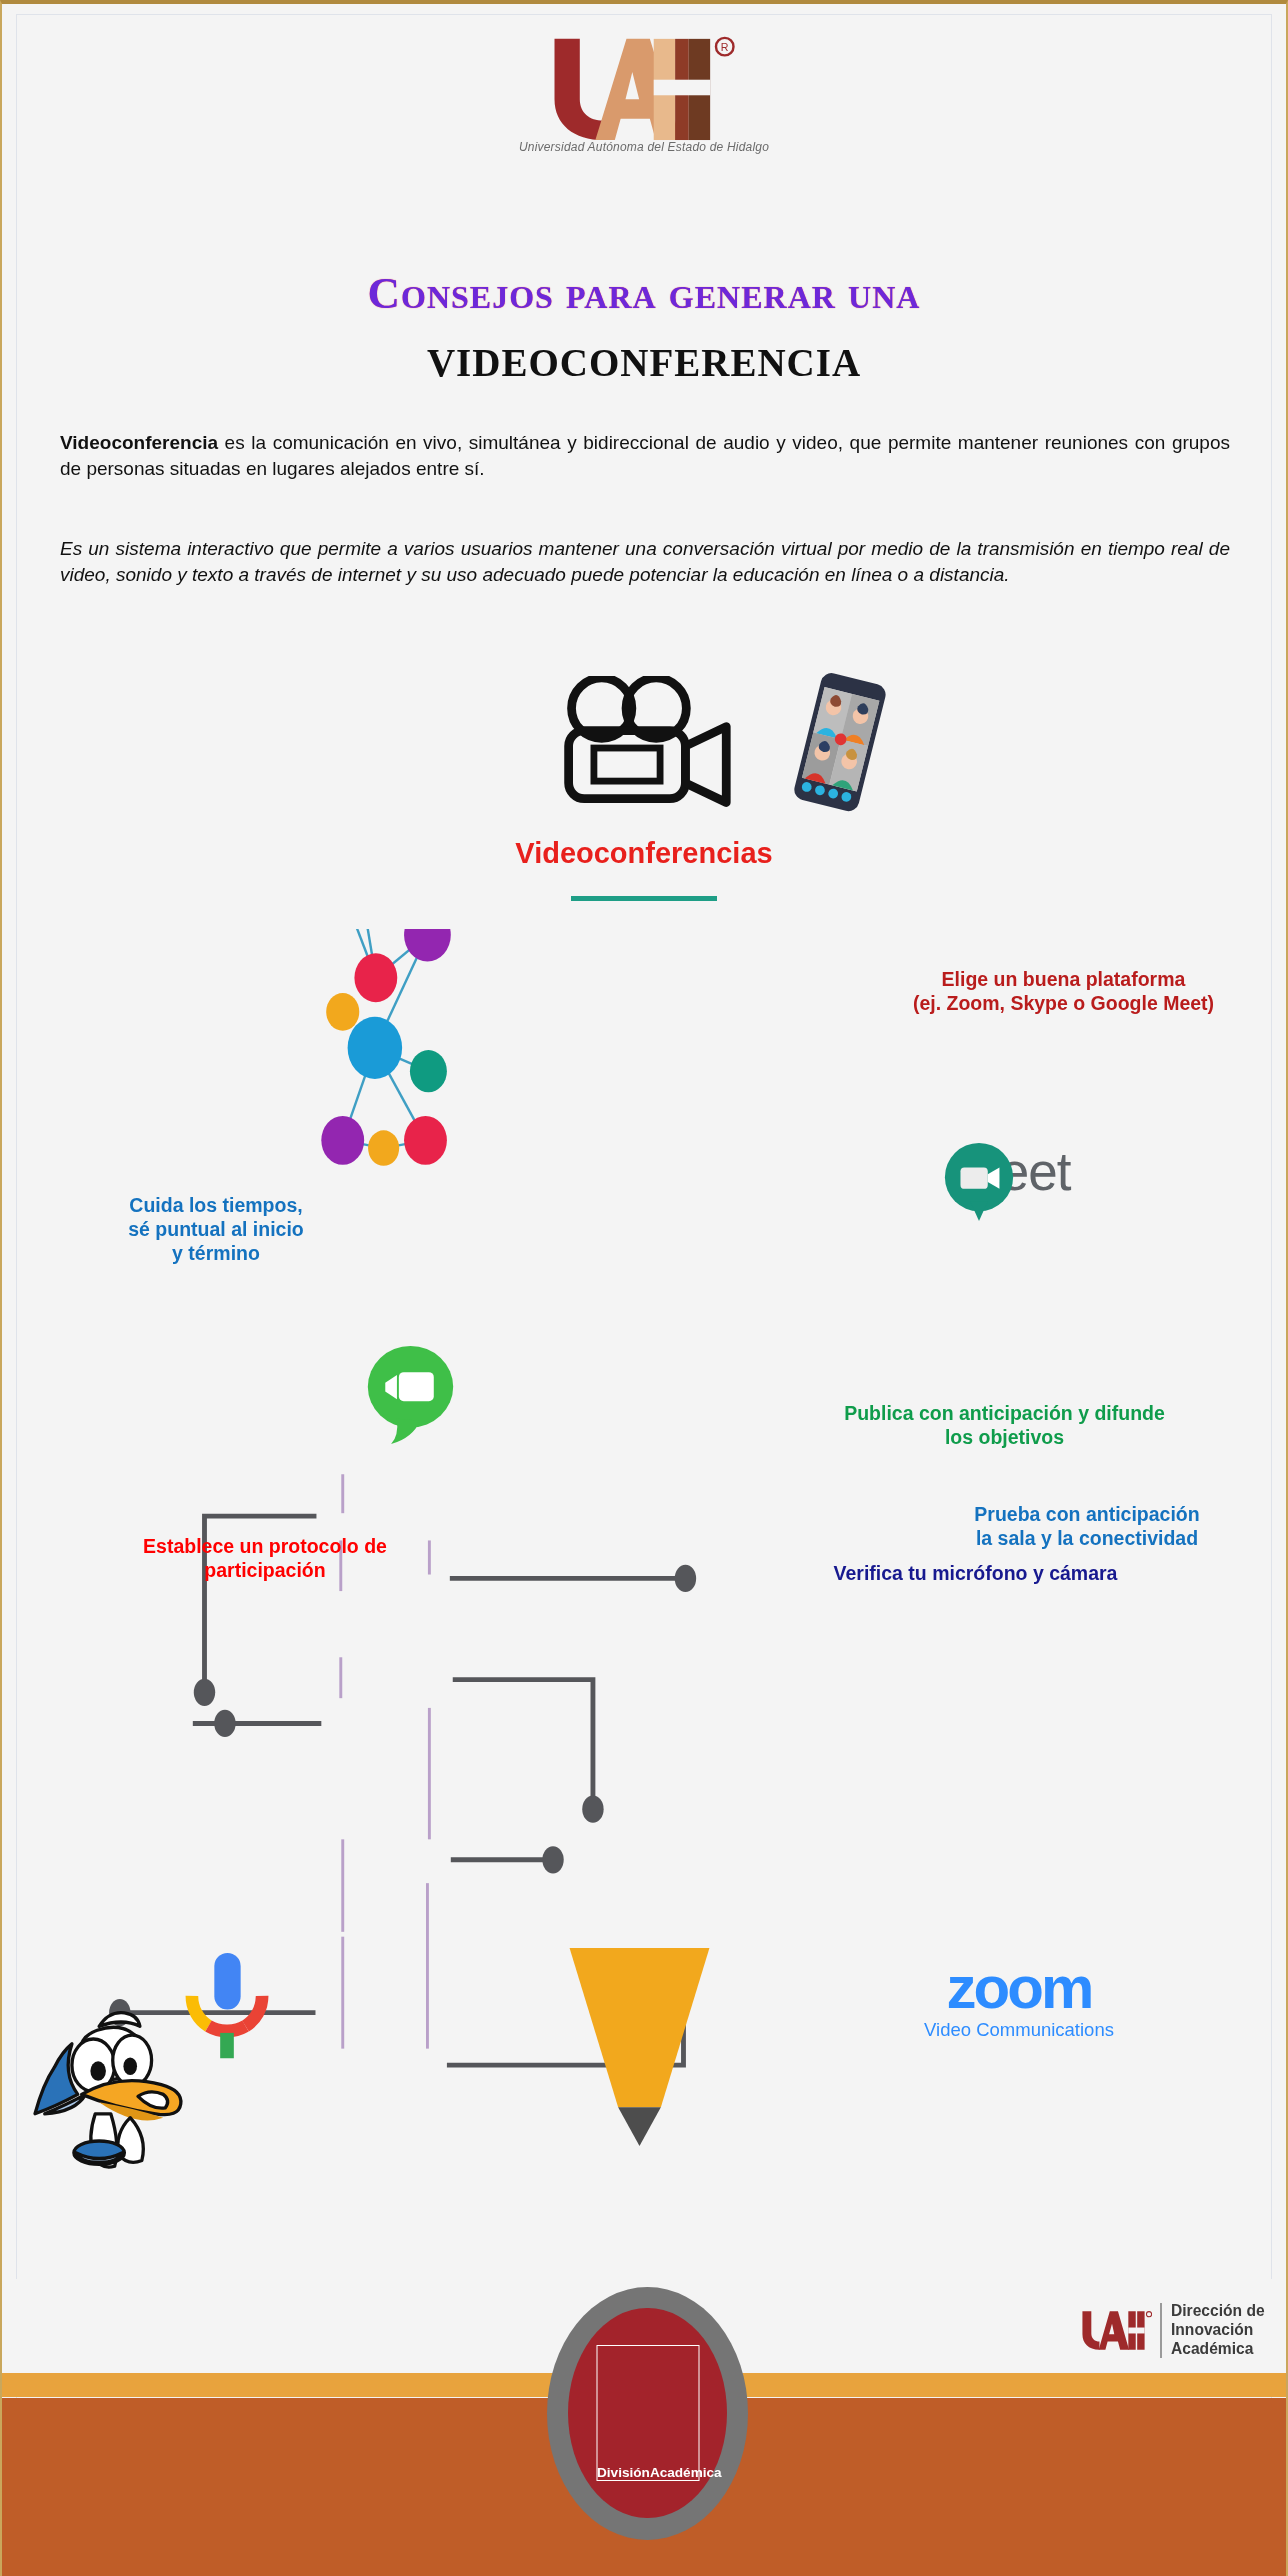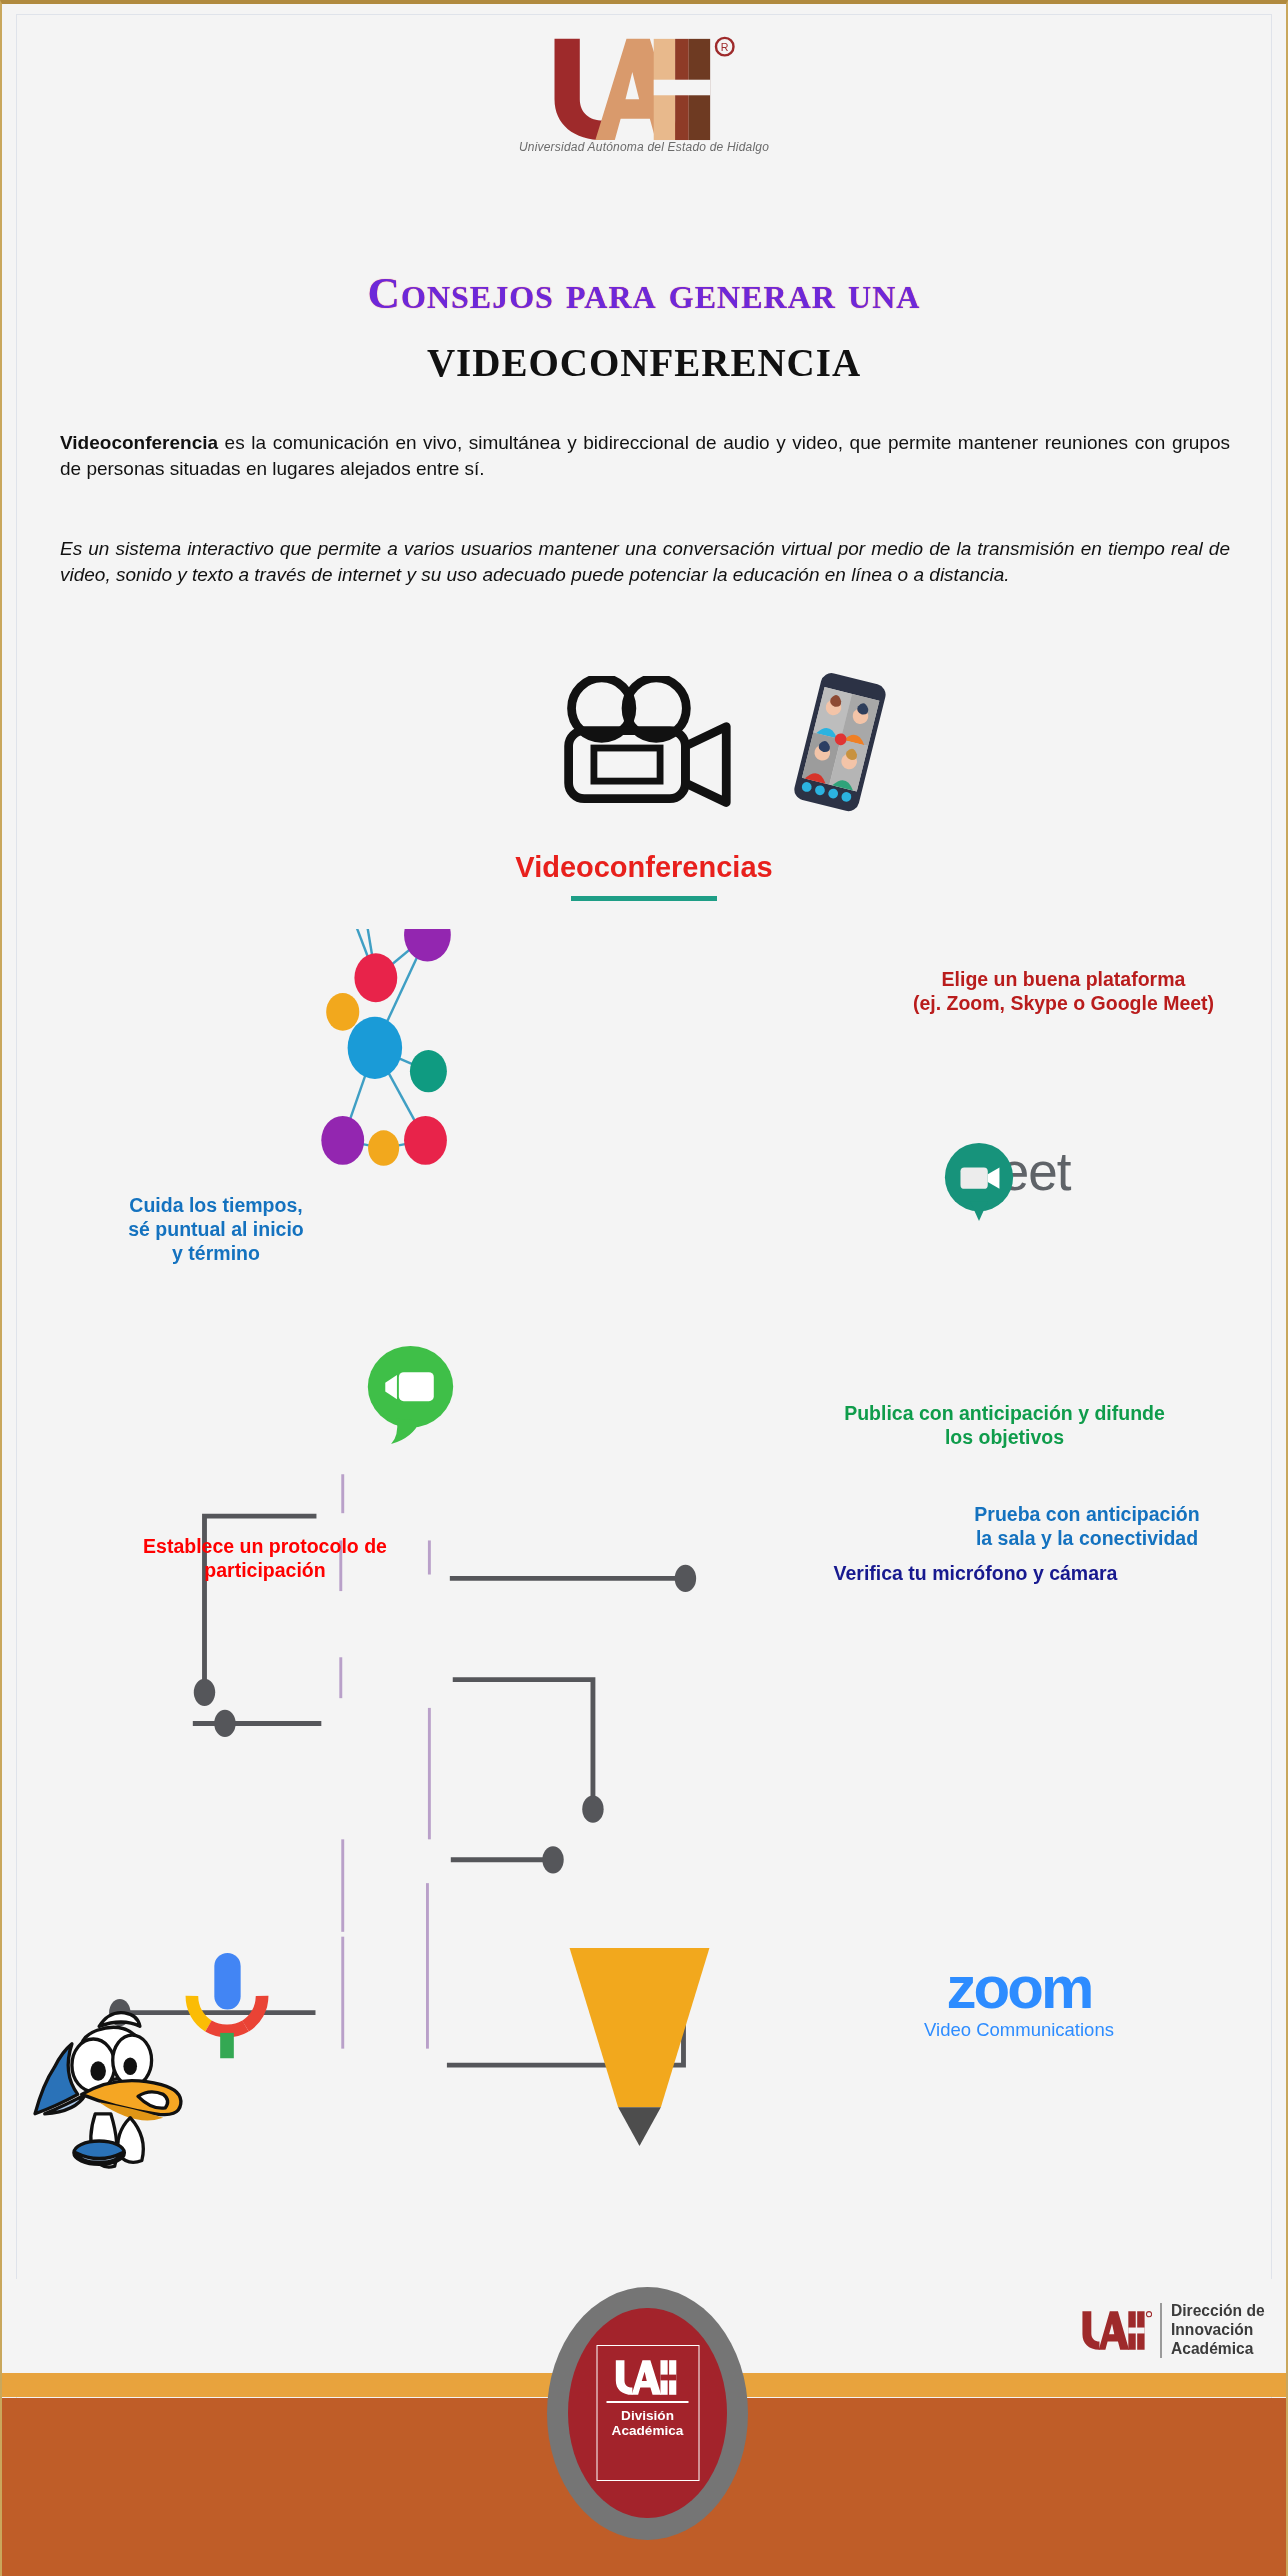--- a/index.html
+++ b/index.html
@@ -63,21 +63,21 @@
   }
   .para b { font-weight:700; }
   #para1 { top:426px; }
   #para2 { top:532px;font-style:italic; }
 
   
   .vc-block { position:absolute; left:0; right:0; top:662px; height:224px; }
   .cam-icon { position:absolute; left:553px; top:9.7px; }
   .phone-icon { position:absolute; left:779px; top:4.9px; }
   .vc-label {
-    position:absolute; left:0; right:0; top:185px; text-align:center;
+    position:absolute; left:0; right:0; top:171px; text-align:center;
     color:#e8201c; font-size:29px; font-weight:700;
   }
   .vc-underline {
     position:absolute; left:50%; transform:translateX(-50%); top:230px;
     width:146px; height:4.9px; background:#1e9e86;
   }
 
   
   .diagram { position:absolute; left:0; top:925px; width:1288px; height:1256px; }
   .diagram svg { position:absolute; left:0; top:0; }
@@ -124,21 +124,21 @@
     position:absolute; inset:0; border-radius:50%;
     background:#757575;
   }
   .badge-core {
     position:absolute; left:21.4px; top:21.4px; right:21.4px; bottom:21.4px;
     border-radius:50%; background:#a3232b;
   }
   .badge-box {
     position:absolute; left:50%; top:50%; transform:translate(-50%,-50%);
     width:103px; height:136px; border:1.9px solid #fff;
-    display:flex; flex-direction:column; align-items:center; justify-content:flex-start;
+    display:flex; flex-direction:row; align-items:flex-end; justify-content:flex-start;
     padding-top:11.7px;
   }
   .badge-box .uaeh-mini { width:72px; height:39px; }
   .badge-rule { width:82px; height:1.9px; background:#fff; margin:3.9px 0 4.9px; }
   .badge-text { color:#fff; font-size:13.6px; font-weight:700; line-height:1.15; text-align:center; }
 
   .dia-logo { position:absolute; right:21.4px; top:23.4px; display:flex; align-items:center; gap:8.8px; }
   .dia-logo .sep { width:1.9px; height:55px; background:#9a9a9a; }
   .dia-logo .dia-text { font-size:15.6px; font-weight:700; color:#3b3b3b; line-height:1.2; }
 </style>

